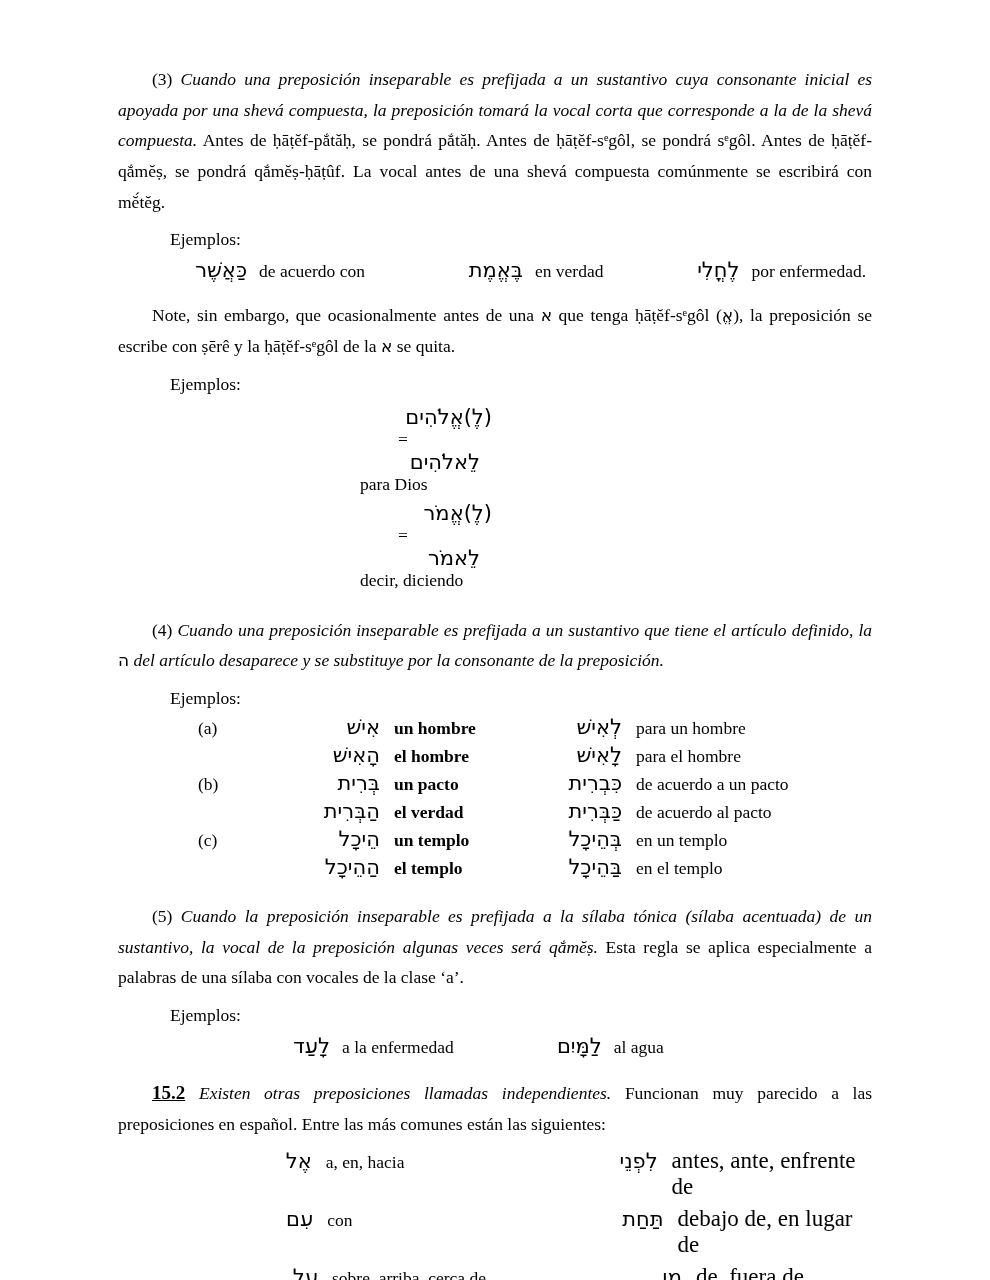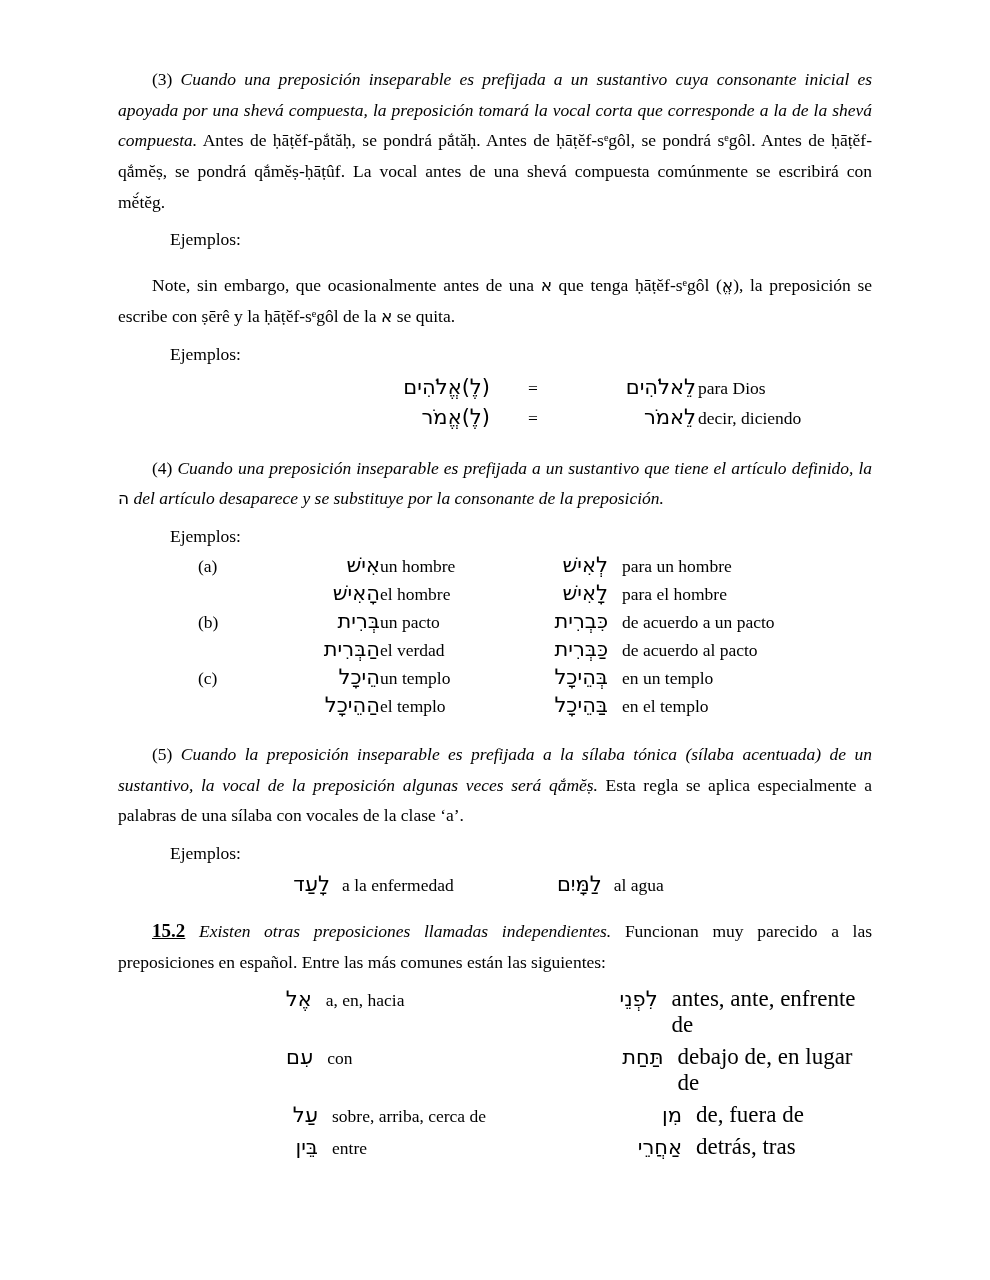--- a/index.html
+++ b/index.html
@@ -66,32 +66,32 @@
   .ex3 .pair .cellheb { min-width: 74px; }
   .ex3 .pair .celltxt { margin-left: 12px; }
   .gap-a { width: 84px; }
   .gap-b { width: 62px; }
 
   
   .eqtable {
     margin: 10px 0 0 0;
     padding-left: 240px;
   }
-  .eqtable .row { margin-bottom: 6px; }
+  .eqtable .row { margin-bottom: 6px; flex-direction: column; }
   .eqtable .c1 { width: 132px; text-align: right; }
   .eqtable .c2 { width: 86px; text-align: center; font-size: 17.5px; }
   .eqtable .c3 { width: 120px; }
   .eqtable .c4 { margin-left: 2px; }
 
   
   .tbl4 { margin: 6px 0 0 0; padding-left: 80px; }
   .tbl4 .row { margin-bottom: 4px; }
   .tbl4 .c0 { width: 90px; font-size: 17.5px; }
   .tbl4 .c1 { width: 92px; text-align: right; }
-  .tbl4 .c2 { width: 130px; margin-left: 0; font-size: 17.5px; }
+  .tbl4 .c2 { width: 130px; margin-left: 14px; font-size: 17.5px; font-weight: bold; }
   .tbl4 .c3 { width: 98px; text-align: right; }
   .tbl4 .c4 { margin-left: 14px; font-size: 17.5px; }
 
   
   .ex5 { margin: 8px 0 0 0; padding-left: 140px; display: flex; align-items: baseline; }
   .ex5 .cellheb { min-width: 72px; }
   .ex5 .celltxt { margin-left: 12px; }
   .gap-c { width: 76px; }
 
   
@@ -107,20 +107,36 @@
 </style>
 </head>
 <body>
 
 <div class="page">
 
   <p class="para"><span>(3)</span> <span class="it">Cuando una preposición inseparable es prefijada a un sustantivo cuya consonante inicial es apoyada por una shevá compuesta, la preposición tomará la vocal corta que corresponde a la de la shevá compuesta.</span><span> Antes de ḥāṭĕf-pắtăḥ, se pondrá pắtăḥ. Antes de ḥāṭĕf-sᵉgôl, se pondrá sᵉgôl. Antes de ḥāṭĕf-qắmĕṣ, se pondrá qắmĕṣ-ḥāṭûf. La vocal antes de una shevá compuesta comúnmente se escribirá con mĕ́tĕg.</span></p>
 
   <div class="ex-label">Ejemplos:</div>
 
+  <div class="ex3">
+    <div class="pair">
+      <span class="cellheb">כַּאֲשֶׁר</span>
+      <span class="celltxt">de acuerdo con</span>
+    </div>
+    <div class="gap-a"></div>
+    <div class="pair">
+      <span class="cellheb">בֶּאֱמֶת</span>
+      <span class="celltxt">en verdad</span>
+    </div>
+    <div class="gap-b"></div>
+    <div class="pair">
+      <span class="cellheb">לֶחֳלִי</span>
+      <span class="celltxt">por enfermedad.</span>
+    </div>
+  </div>
 
   <div class="spacer-18"></div>
 
   <p class="para"><span>Note, sin embargo, que ocasionalmente antes de una </span><span class="heb-sm">א</span><span> que tenga ḥāṭĕf-sᵉgôl (</span><span class="heb-sm">אֱ</span><span>), la preposición se escribe con ṣērê y la ḥāṭĕf-sᵉgôl de la </span><span class="heb-sm">א</span><span> se quita.</span></p>
 
   <div class="ex-label">Ejemplos:</div>
 
   <div class="eqtable">
     <div class="row">
       <span class="c1 cellheb">(לֶ)אֱלֹהִים</span>

